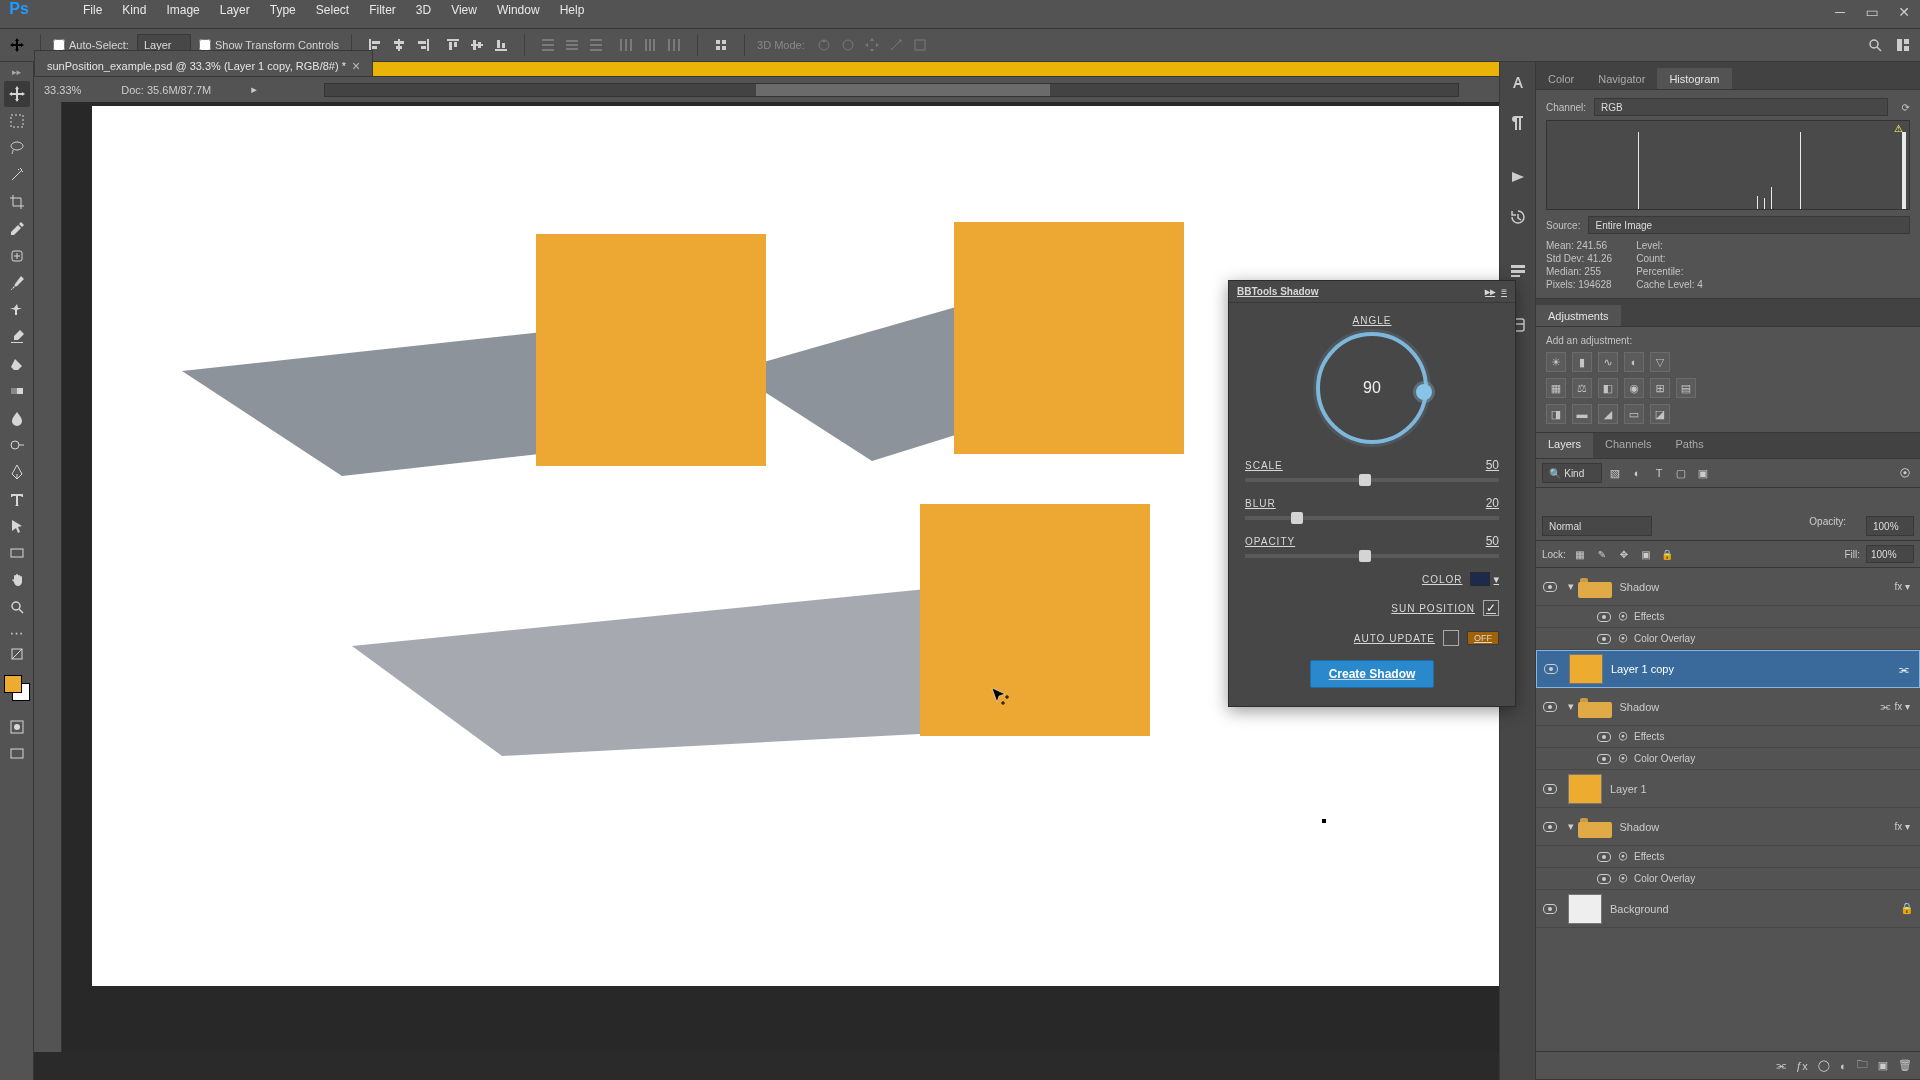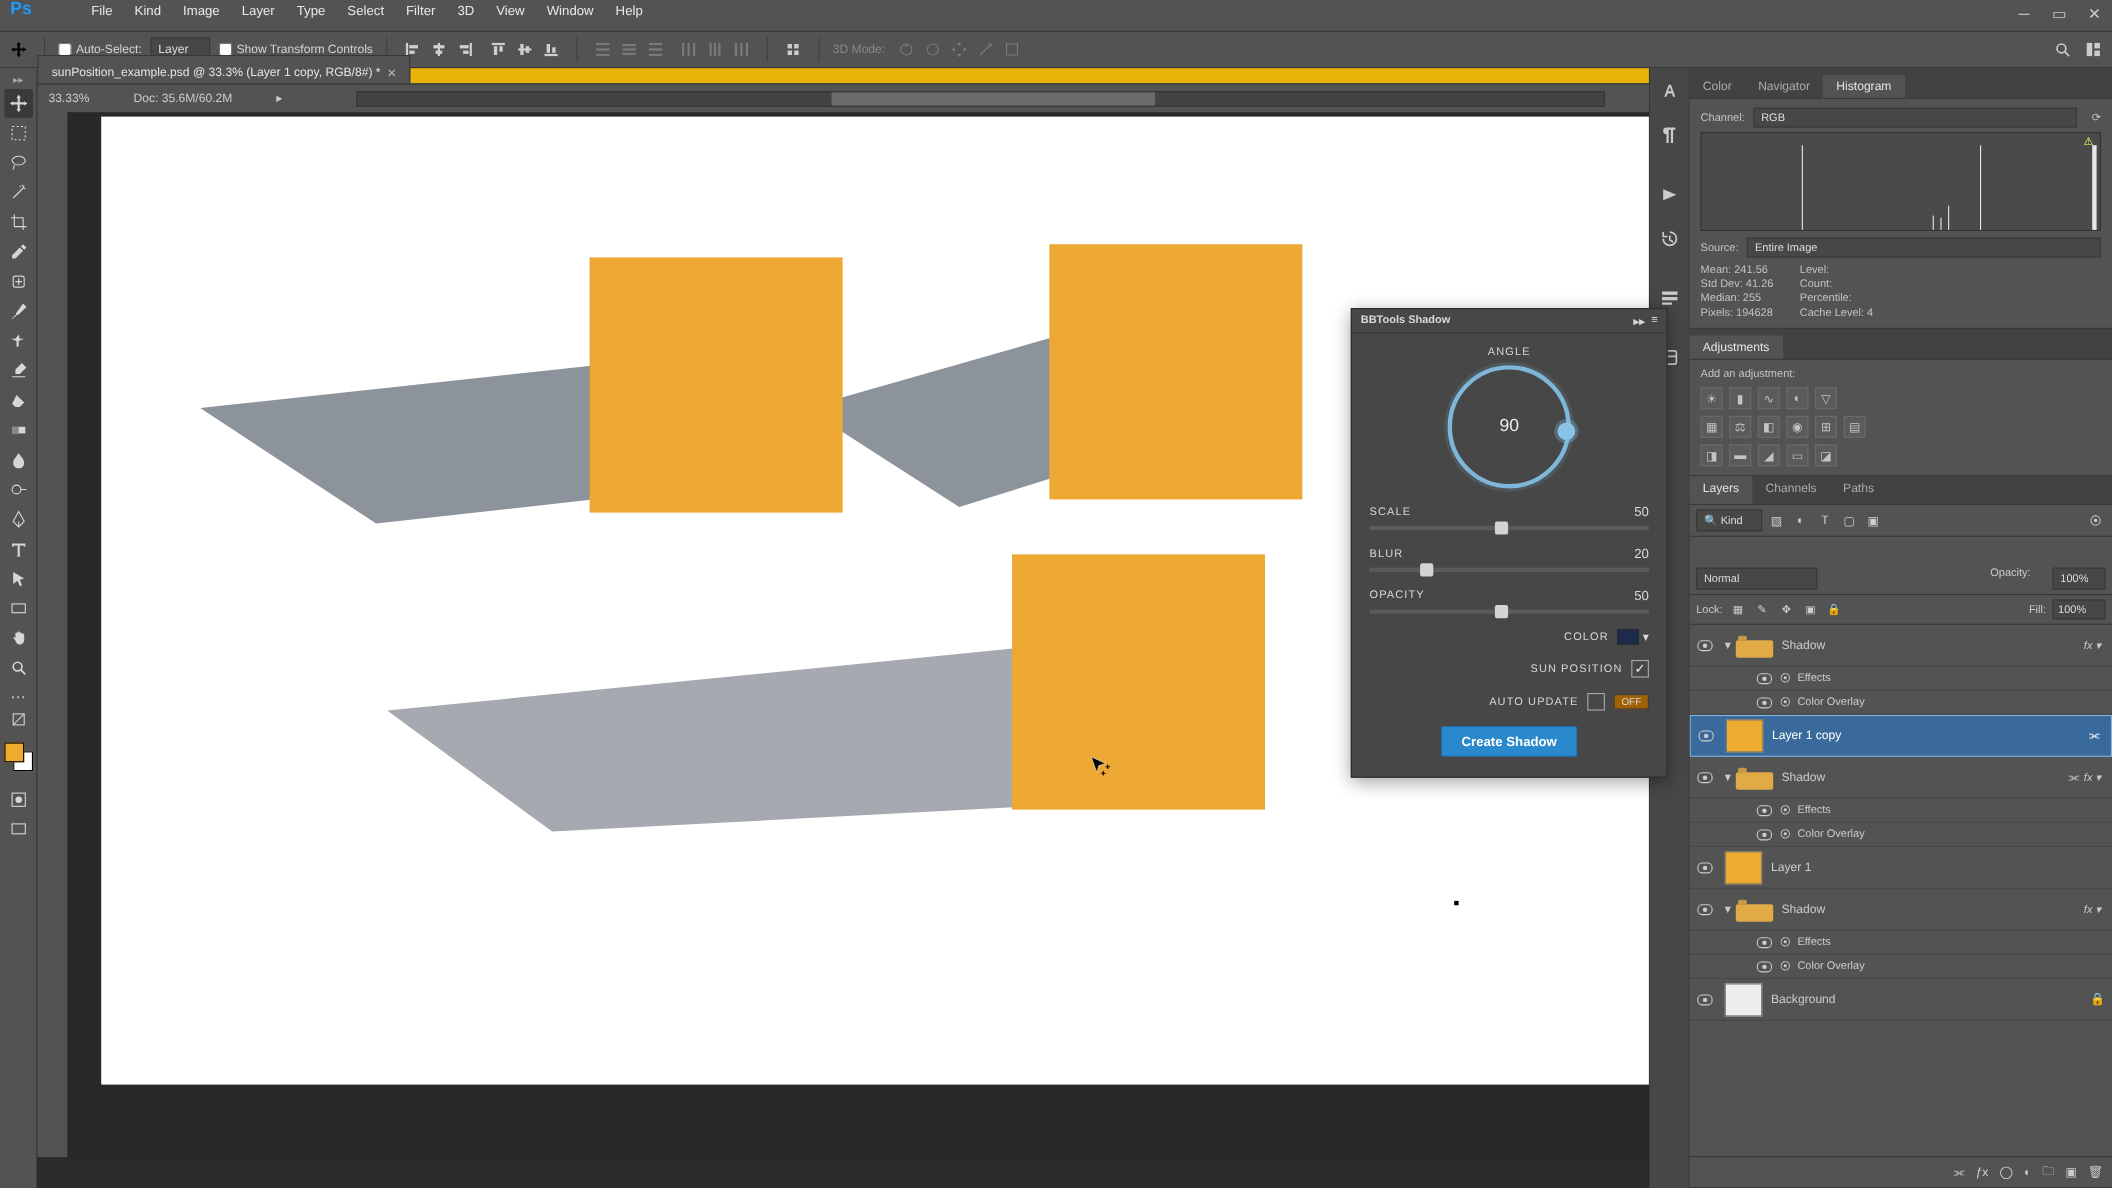--- a/index.html
+++ b/index.html
@@ -81,28 +81,28 @@
   .mode-row select, .mode-row input { background:#474747; border:1px solid #383838; color:#ddd; font-size:10px; height:20px; -webkit-appearance:none; padding:0 6px;}
   .lock-row { display:flex; align-items:center; gap:6px; padding:4px 6px; border-bottom:1px solid #383838; font-size:10px;}
   .lock-row .lico{ width:16px; height:16px; display:flex; align-items:center; justify-content:center;}
   .layer-list { flex:1; overflow:auto; }
   .layer-row { display:flex; align-items:center; height:38px; border-bottom:1px solid #474747; padding-right:6px;}
   .layer-row.selected { background:#3a6a9c; color:#fff; border:1px solid #84b6e0;}
   .layer-row .vis { width:28px; display:flex; align-items:center; justify-content:center;}
   .layer-row .thumb { width:34px; height:30px; background:#edab30; border:1px solid #777; margin:0 8px 0 4px;}
   .layer-row .thumb.so { background:#eee; position:relative;}
   .layer-row .nm { flex:1; font-size:11px; }
-  .layer-row .fx { font-size:10px; font-style:italic; color:#ccc; margin-right:4px;}
+  .layer-row .fx { font-size:10px; color:#ccc; margin-right:4px;}
   .layer-row .link { margin-right:4px; }
   .layer-row.sub { height:22px; padding-left:54px; font-size:10px; }
   .layer-row.sub .vis { width:28px;}
   .layer-footer { height:28px; border-top:1px solid #383838; display:flex; justify-content:flex-end; align-items:center; gap:10px; padding:0 8px;}
 
   
-  .plugin-panel { position:absolute; top:280px; left:1228px; width:288px; background:#474747; border:1px solid #2c2c2c; box-shadow:0 4px 16px rgba(0,0,0,.4); z-index:50; color:#d8d8d8; font-size:11px;}
+  .plugin-panel { position:absolute; top:280px; left:1228px; width:288px; background:#474747; border:1px solid #2c2c2c; box-shadow:0 4px 16px rgba(0,0,0,.4); z-index:50; color:#d8d8d8; font-size:11px;text-decoration:underline;}
   .plugin-header { height:22px; display:flex; align-items:center; padding:0 8px; font-size:10px; font-weight:bold; border-bottom:1px solid #383838;}
   .plugin-header .collapse { margin-left:auto; display:flex; gap:6px;}
   .plugin-body { padding:12px 16px 18px; display:flex; flex-direction:column; gap:14px;}
   .angle-wrap { text-align:center; }
   .angle-wrap .ttl { font-size:10px; letter-spacing:1px; margin-bottom:6px; color:#d8d8d8;}
   .angle-dial { width:112px; height:112px; border:4px solid #7eb7d9; border-radius:50%; margin:0 auto; position:relative; box-shadow:0 0 0 3px rgba(126,183,217,0.15); }
   .angle-dial .val { position:absolute; inset:0; display:flex; align-items:center; justify-content:center; font-size:16px; color:#eee;}
   .angle-dial .knob { position:absolute; width:16px; height:16px; background:#89c4e8; border-radius:50%; box-shadow:0 0 0 3px rgba(137,196,232,0.3);}
   .plugin-row { display:flex; align-items:center; }
   .plugin-row .lbl { font-size:10px; letter-spacing:1px; }
@@ -520,21 +520,21 @@
             <div class="cursor-icon" style="left:898px; top:580px;">
               <svg width="22" height="22">
                     <path d="M2 2l5 14 2-6 6-2z" fill="#000" stroke="#fff" stroke-width="0.5"></path>
                     <path d="M15 11l4 0M17 9l0 4M13 15l0 4M11 17l4 0" stroke="#000"></path>
                   </svg>
             </div>
           </div>
         </div>
         <div class="status-bar">
           <span>33.33%</span>
-          <span>Doc: 35.6M/60.2M</span>
+          <span>Doc: 35.6M/87.7M</span>
           <span>▸</span>
           <div class="scroll-track">
                 <div class="scroll-thumb"></div>
               </div>
         </div>
       </div>
     </div>
 
     <div class="side-collapsed">
       <div class="pico">

